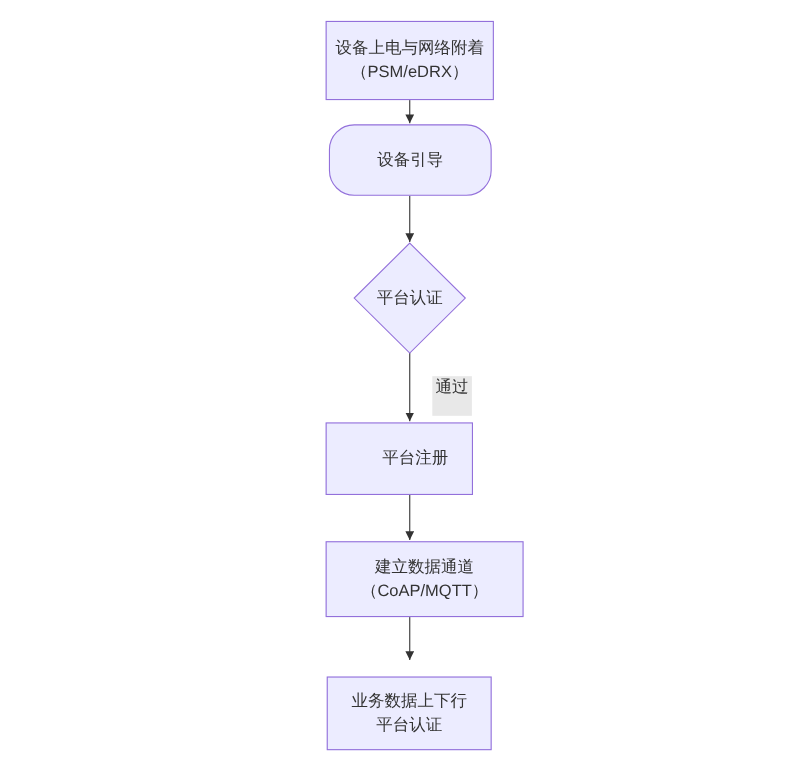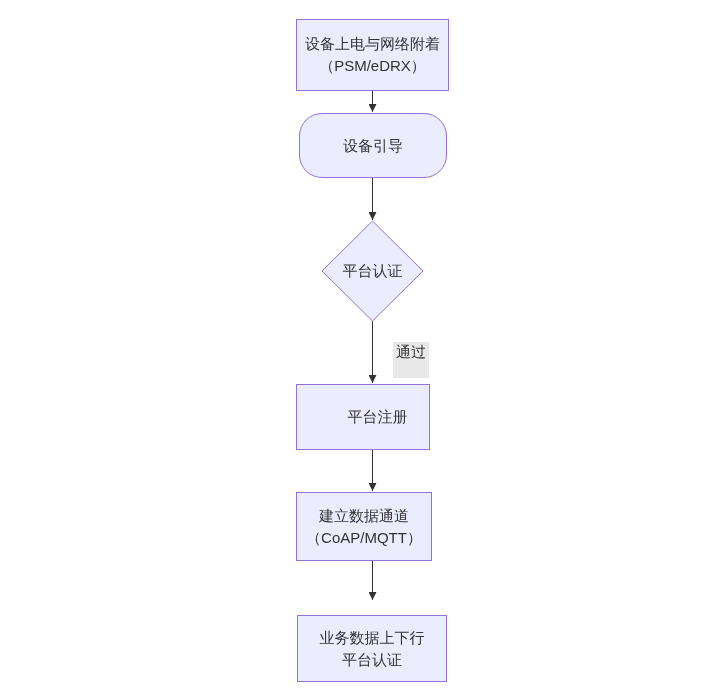--- a/index.html
+++ b/index.html
@@ -50,21 +50,21 @@
     align-items: center;
     justify-content: center;
     text-align: center;
     font-size: 15px;
     line-height: 22px;
     color: var(--text-color);
   }
   #node-power-attach   { left: 296px; top: 19px;  width: 153px; height: 72px; }
   #node-bootstrap      { left: 299px; top: 113px; width: 148px; height: 65px; border-radius: 23px; }
   #node-register       { left: 296px; top: 384px; width: 134px; height: 66px; padding-left: 29px; }
-  #node-data-channel   { left: 296px; top: 492px; width: 136px; height: 69px; }
+  #node-data-channel   { left: 296px; top: 492px; width: 180px; height: 69px; }
   #node-business-data  { left: 297px; top: 615px; width: 150px; height: 67px; }
   .diamond-label {
     position: absolute;
     left: 322px;
     top: 260px;
     width: 101px;
     text-align: center;
     font-size: 15px;
     line-height: 22px;
     color: var(--text-color);

